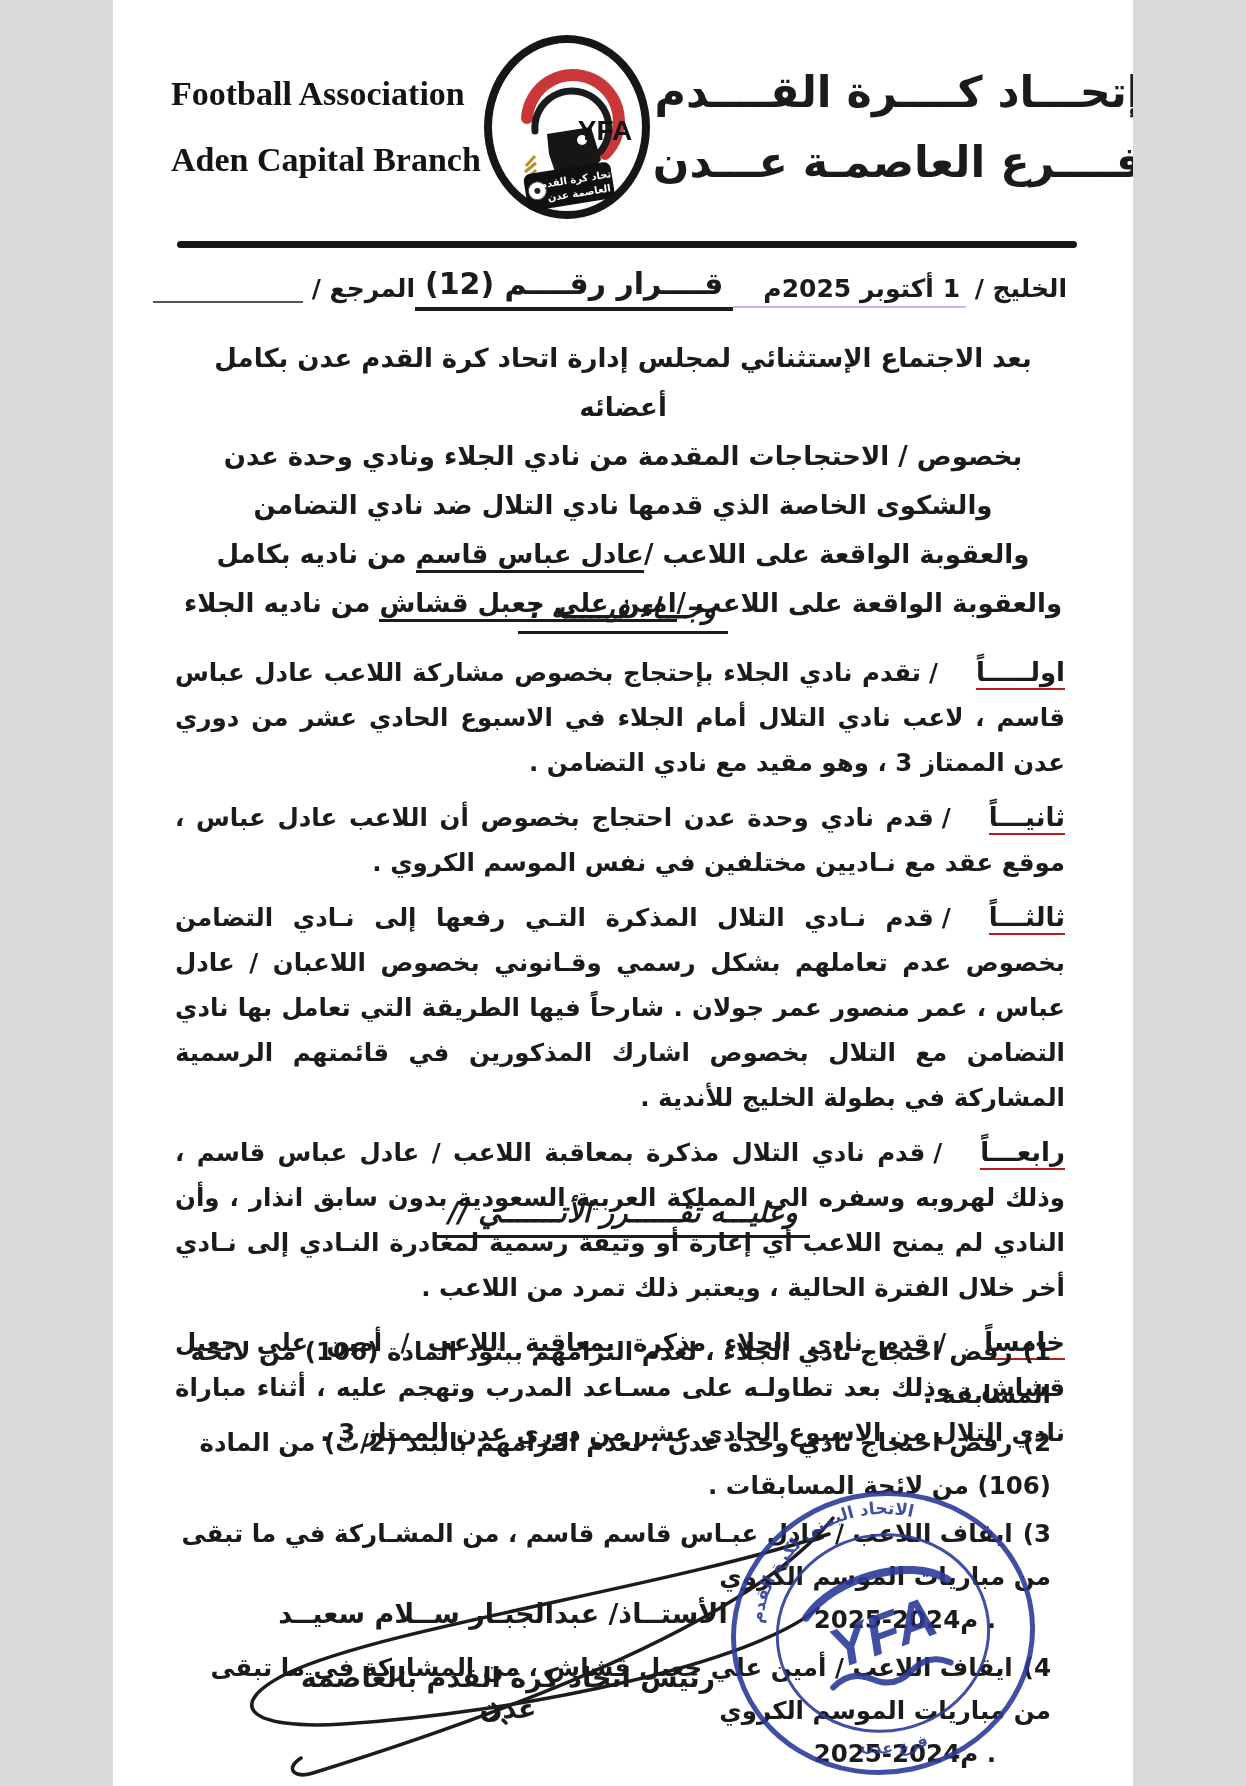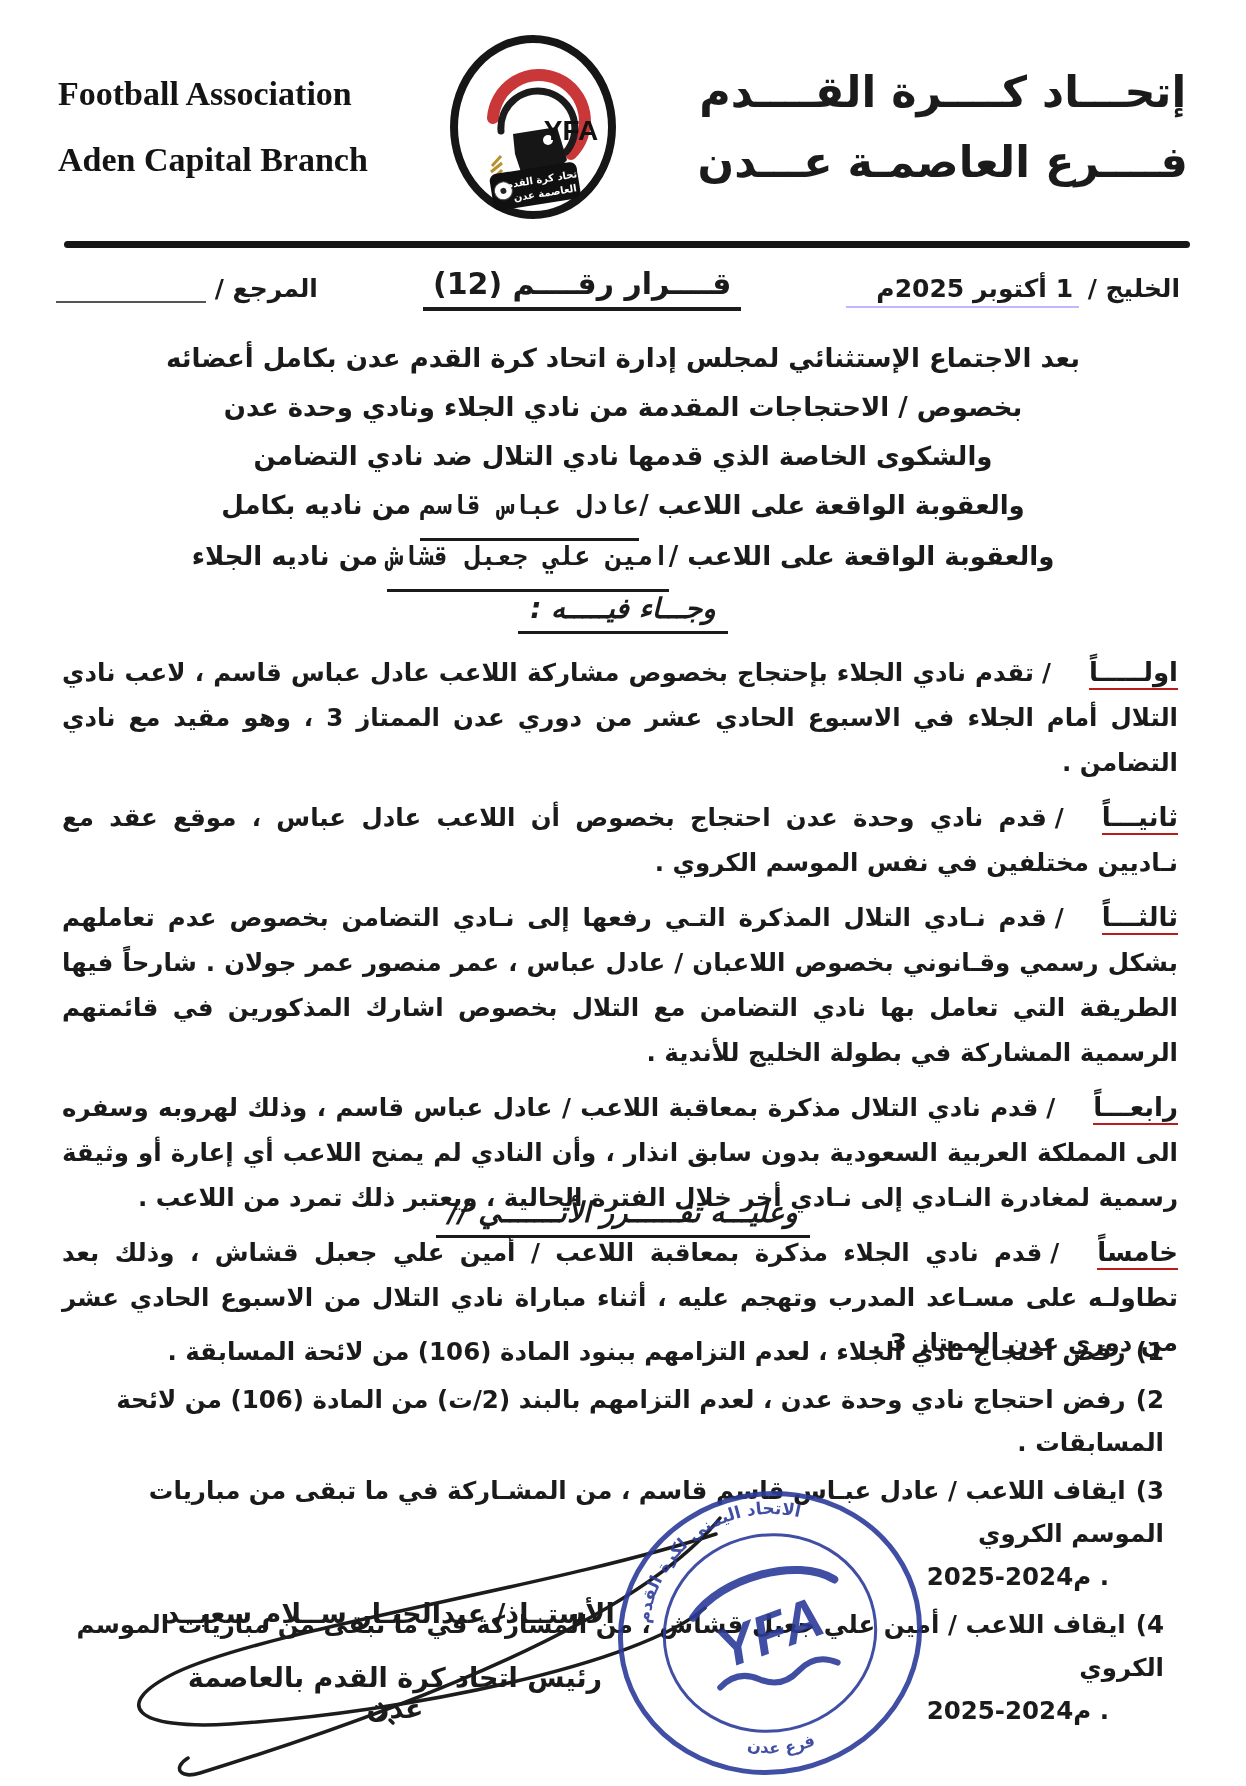--- a/index.html
+++ b/index.html
@@ -1,17 +1,17 @@
 <!DOCTYPE html>
 <html><head>
 <meta charset="utf-8">
 <style>
   html,body{margin:0;padding:0;background:#d9d9d9;}
   .page{
-    position:relative;width:1246px;height:1786px;margin:0 auto;
+    position:relative;width:1020px;height:1786px;margin:0 auto;
     background:#ffffff;color:#1b1b1b;overflow:hidden;
     font-family:"DejaVu Sans",sans-serif;
   }
   
   .header{position:absolute;top:34px;left:0;right:0;display:flex;
     justify-content:space-between;align-items:center;padding:0 58px;}
   .en-title{font-family:"Liberation Serif",serif;font-weight:700;
     font-size:34px;line-height:66px;color:#141414;white-space:nowrap;}
   .ar-title{direction:rtl;font-weight:700;font-size:43px;line-height:70px;
     text-align:center;white-space:nowrap;}
@@ -24,21 +24,21 @@
     font-weight:700;font-size:25px;}
   .date-cell,.ref-cell{white-space:nowrap;padding-top:8px;}
   .date-value{border-bottom:2px solid #c4b5fd;padding:0 6px 3px 30px;}
   .title-cell{font-size:30px;border-bottom:4px solid #1b1b1b;
     padding:0 10px 6px;white-space:nowrap;}
   .ref-blank{display:inline-block;width:150px;height:24px;
     border-bottom:2px solid #555;vertical-align:bottom;}
   
   .intro{position:absolute;top:334px;left:56px;right:56px;direction:rtl;
     text-align:center;font-weight:700;font-size:26px;line-height:49px;}
-  .u-name{border-bottom:3px solid #1b1b1b;padding-bottom:16px;font-family:Liberation Mono, monospace;}
+  .u-name{border-bottom:3px solid #1b1b1b;padding-bottom:1px;}
   
   .section-head{position:absolute;left:0;right:0;text-align:center;
     direction:rtl;font-weight:700;font-size:28px;}
   .section-head .hline{border-bottom:3px solid #1b1b1b;padding:0 12px 6px;font-style:italic;}
   #came-head{top:592px;}
   #decided-head{top:1196px;}
   
   .clauses{position:absolute;top:650px;right:68px;left:62px;direction:rtl;
     font-weight:700;font-size:24.5px;line-height:45px;
     text-align:justify;text-align-last:right;}

